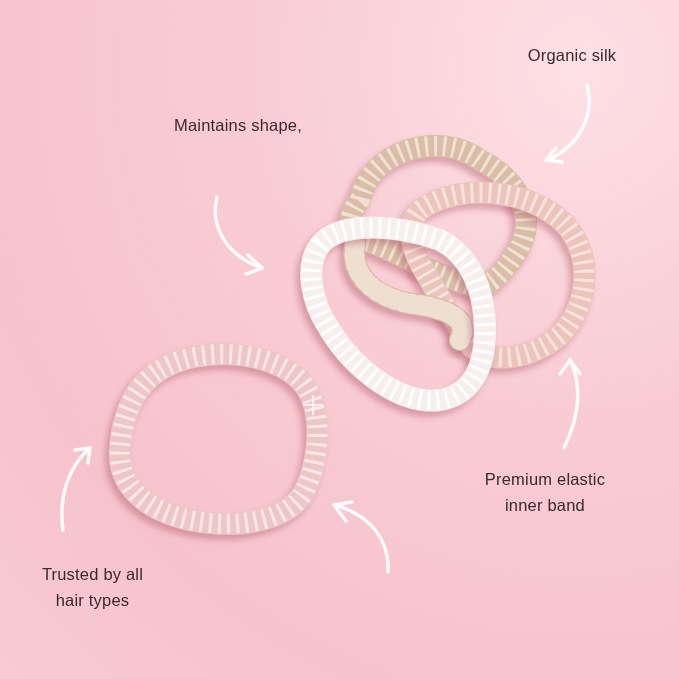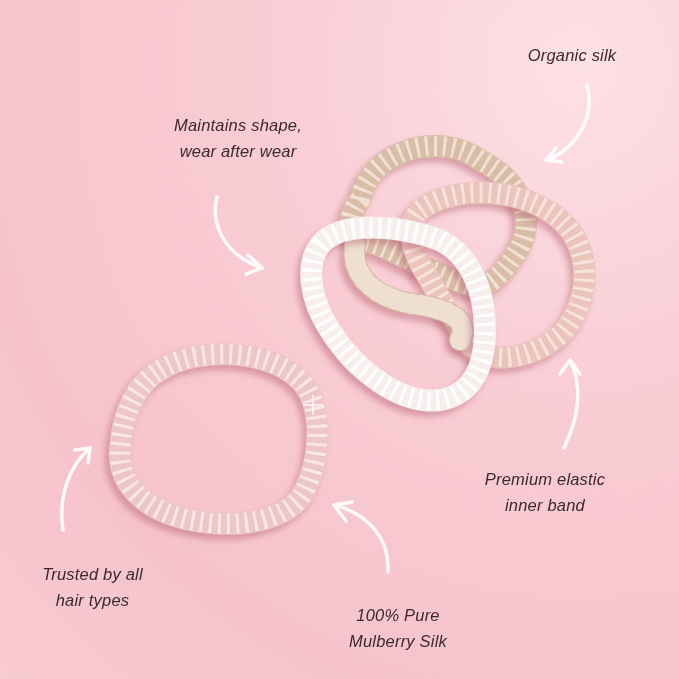--- a/index.html
+++ b/index.html
@@ -7,21 +7,21 @@
     width: 679px; height: 679px; overflow: hidden;
     font-family: "Liberation Sans", "DejaVu Sans", sans-serif;
   }
   #stage {
     position: relative; width: 679px; height: 679px;
     background: radial-gradient(ellipse at 85% 10%, #fde0e5 0%, #f9ccd4 40%, #f6c3cc 75%, #f8cad2 100%);
     overflow: hidden;
   }
   .label {
     position: absolute; color: #3a2a2e; font-size: 16.5px; line-height: 26px;
-    text-align: center; letter-spacing: 0.2px; white-space: nowrap; font-style: italic;
+    text-align: center; letter-spacing: 0.2px; white-space: nowrap;
   }
   .label span { display: block; }
   svg.art { position: absolute; left: 0; top: 0; }
 </style>
 </head>
 <body>
 
 <div id="stage">
 
   <svg class="art" width="679" height="679" viewBox="0 0 679 679">
@@ -84,31 +84,26 @@
       </g>
     </g>
   </svg>
 
   <div class="label" style="left:512px; top:42px; width:120px;">
     <span>Organic silk</span>
   </div>
 
   <div class="label" style="left:148px; top:112px; width:180px;">
     <span>Maintains shape,</span>
-    <span>wear after wear</span>
   </div>
 
   <div class="label" style="left:465px; top:466px; width:160px;">
     <span>Premium elastic</span>
     <span>inner band</span>
   </div>
 
   <div class="label" style="left:25px; top:561px; width:135px;">
     <span>Trusted by all</span>
     <span>hair types</span>
   </div>
 
-  <div class="label" style="left:328px; top:602px; width:140px;">
-    <span>100% Pure</span>
-    <span>Mulberry Silk</span>
-  </div>
 
 </div>
 
 </body></html>

